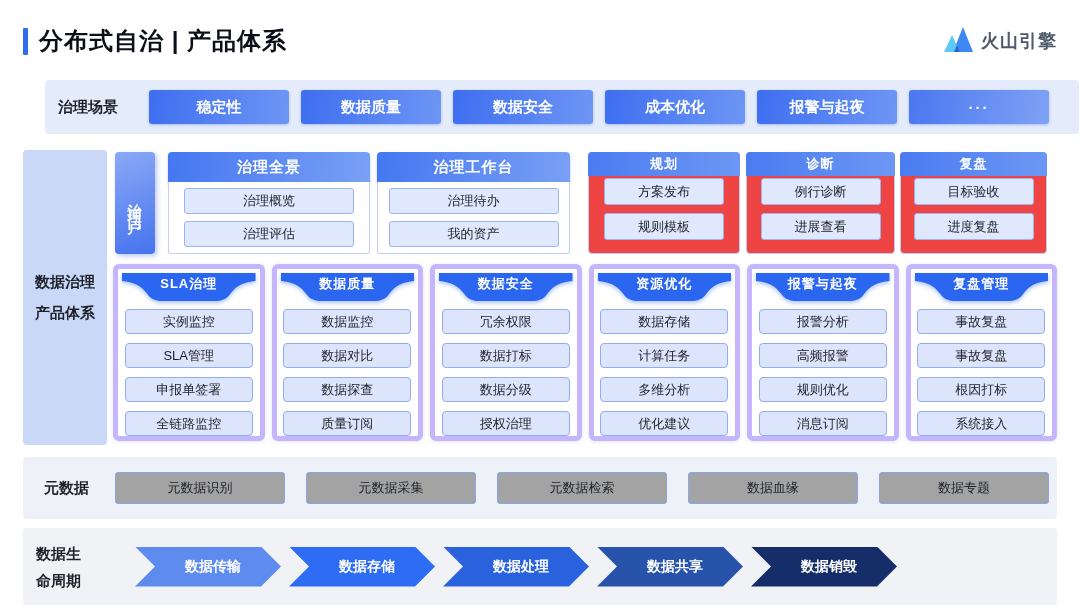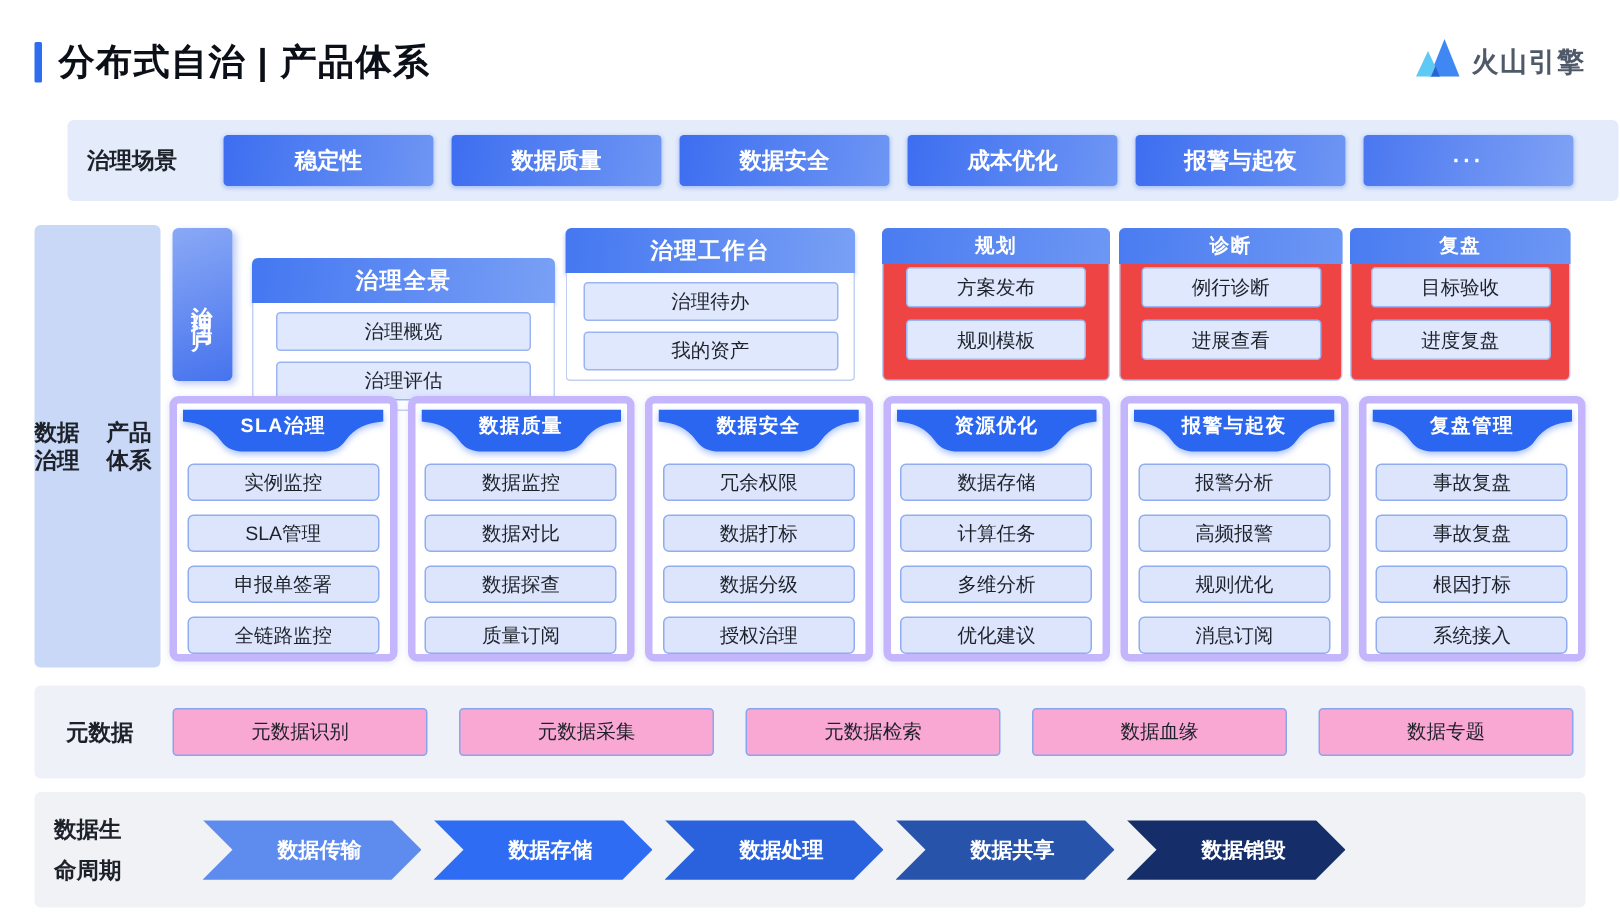--- a/index.html
+++ b/index.html
@@ -23,30 +23,30 @@
   .band-scenarios{top:80px;height:54px;background:#e4ebfa;display:flex;align-items:center;margin-left:22px;}
   .scenario-label{width:104px;padding-left:13px;box-sizing:border-box;flex:none;}
   .scenario-buttons{display:flex;gap:12px;}
   .scenario-btn{width:140px;height:34px;display:flex;align-items:center;justify-content:center;
     color:#fff;font-size:15px;font-weight:bold;border-radius:3px;cursor:pointer;
     background:linear-gradient(100deg,#3d6ef0,#6e96f4);box-shadow:0 1px 3px rgba(47,108,240,.35);}
   .scenario-btn.more{background:linear-gradient(100deg,#4a77f0,#7fa2f5);letter-spacing:2px;}
 
   
   .sidebar{position:absolute;left:23px;top:150px;width:84px;height:295px;background:#c9d8f7;
-    border-radius:4px;display:flex;flex-direction:row;justify-content:center;align-items:center;
+    border-radius:4px;display:flex;flex-direction:column;justify-content:center;align-items:center;
     gap:12px;font-weight:bold;font-size:15px;color:#1d2129;}
   .portal-bar{position:absolute;left:115px;top:152px;width:40px;height:102px;border-radius:4px;
     background:linear-gradient(160deg,#8aa9f5,#4673ee);display:flex;align-items:center;justify-content:center;
     box-shadow:2px 2px 5px rgba(60,100,220,.35);}
   .portal-text{writing-mode:vertical-lr;text-orientation:upright;color:#fff;font-weight:bold;
     font-size:14px;letter-spacing:5px;}
 
   .portal-card{position:absolute;top:152px;height:102px;}
-  .card-panorama{left:168px;width:202px;margin-top:20px;}
+  .card-panorama{left:168px;width:202px;}
   .card-workbench{left:377px;width:193px;}
   .portal-card .card-header{height:30px;border-radius:4px 4px 0 0;color:#fff;font-weight:bold;font-size:15px;
     display:flex;align-items:center;justify-content:center;letter-spacing:1px;
     background:linear-gradient(95deg,#4477f1,#79a0f5);box-shadow:0 2px 3px rgba(47,108,240,.35);}
   .portal-card .card-body{height:72px;background:#fff;border:1px solid #c3d1f0;border-top:none;
     border-radius:0 0 3px 3px;box-sizing:border-box;display:flex;flex-direction:column;
     align-items:center;justify-content:center;gap:7px;}
   .pill{width:168px;height:24px;background:#dfe8fd;border:1px solid #9cb4f1;border-radius:3px;
     display:flex;align-items:center;justify-content:center;font-size:13px;color:#1d2129;cursor:pointer;}
 
@@ -69,21 +69,21 @@
   .ribbon svg{width:100%;height:100%;display:block;filter:drop-shadow(0 2px 2px rgba(43,102,240,.4));}
   .ribbon-label{position:absolute;top:2px;left:0;right:0;text-align:center;color:#fff;
     font-weight:bold;font-size:13px;letter-spacing:1px;}
   .product-pill{width:126px;height:26px;background:#dce5fc;border:1px solid #8fadf0;border-radius:4px;
     display:flex;align-items:center;justify-content:center;font-size:13px;color:#1d2129;cursor:pointer;}
 
   
   .band-metadata{top:457px;height:62px;background:#eef1f7;display:flex;align-items:center;}
   .metadata-label{width:92px;padding-left:21px;box-sizing:border-box;flex:none;}
   .metadata-buttons{display:flex;gap:21px;}
-  .metadata-btn{width:168px;height:30px;background:#f9a8d4;border:1px solid #8aa5ee;border-radius:3px;
+  .metadata-btn{width:168px;height:30px;background:#a3a3a3;border:1px solid #8aa5ee;border-radius:3px;
     display:flex;align-items:center;justify-content:center;font-size:13px;color:#1d2129;cursor:pointer;}
 
   
   .band-lifecycle{top:528px;height:77px;background:#f0f2f5;display:flex;align-items:center;}
   .lifecycle-label{width:112px;padding-left:13px;box-sizing:border-box;flex:none;line-height:1.8;}
   .lifecycle-stages{display:flex;gap:8px;}
   .chevron{width:146px;height:40px;color:#fff;font-weight:bold;font-size:14px;
     display:flex;align-items:center;justify-content:center;padding-left:10px;box-sizing:border-box;cursor:pointer;
     clip-path:polygon(0 0, calc(100% - 20px) 0, 100% 50%, calc(100% - 20px) 100%, 0 100%, 20px 50%);}
 </style>

